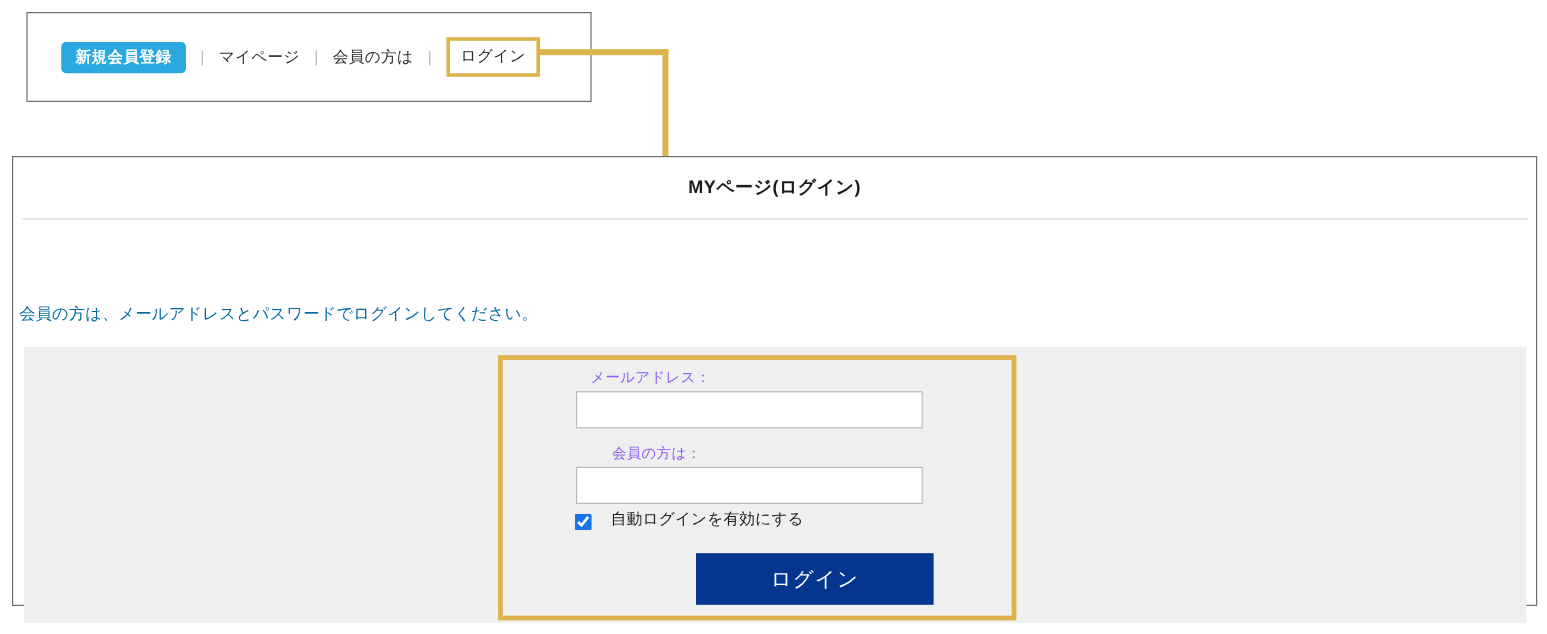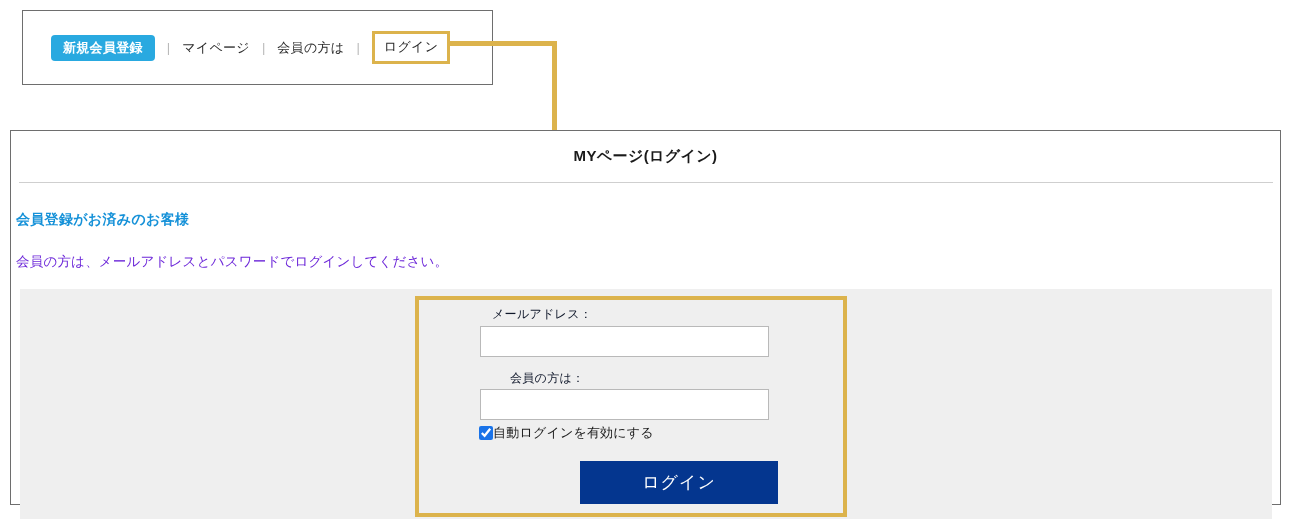--- a/index.html
+++ b/index.html
@@ -133,21 +133,21 @@
     font-size: 14px;
     font-weight: bold;
     color: #1591d8;
     letter-spacing: 0.3px;
   }
   .section-desc {
     position: absolute;
     left: 5px;
     top: 122px;
     font-size: 13.5px;
-    color: #6d28d9;
+    color: #0369a1;
     letter-spacing: 0.2px;
   }
 
   
   .form-area {
     position: absolute;
     left: 9px;
     top: 158px;
     width: 1252px;
     height: 230px;
@@ -162,21 +162,21 @@
     width: 432px;
     height: 221px;
     border: 4px solid #dcb34c;
     pointer-events: none;
   }
 
   
   .field-label {
     position: absolute;
     font-size: 12px;
-    color: #0f172a;
+    color: #8b5cf6;
     letter-spacing: 0.3px;
     white-space: nowrap;
   }
   .label-email { left: 492px; top: 306px; }
   .label-pass  { left: 510px; top: 370px; }
 
   .text-input {
     position: absolute;
     left: 480px;
     width: 289px;
@@ -190,22 +190,22 @@
     outline: none;
   }
   .input-email { top: 326px; }
   .input-pass  { top: 389px; }
 
   .autologin-row {
     position: absolute;
     left: 479px;
     top: 424px;
     display: flex;
-    align-items: center;
-    gap: 0;
+    align-items: flex-end;
+    gap: 16px;
   }
   .autologin-row input[type="checkbox"] {
     width: 14px;
     height: 14px;
     margin: 0;
     accent-color: #1a73e8;
     cursor: pointer;
   }
   .autologin-label {
     font-size: 13px;
@@ -255,21 +255,20 @@
   <div class="connector-h"></div>
   <div class="connector-v"></div>
   <div class="connector-arrow"></div>
 
   <div class="main-panel">
 
     <div class="panel-title">MYページ(ログイン)</div>
 
     <div class="panel-divider"></div>
 
-    <div class="section-heading">会員登録がお済みのお客様</div>
 
     <div class="section-desc">会員の方は、メールアドレスとパスワードでログインしてください。</div>
 
     <div class="form-area"></div>
   </div>
 
   <div class="form-highlight"></div>
 
   <div class="field-label label-email">メールアドレス：</div>
 

